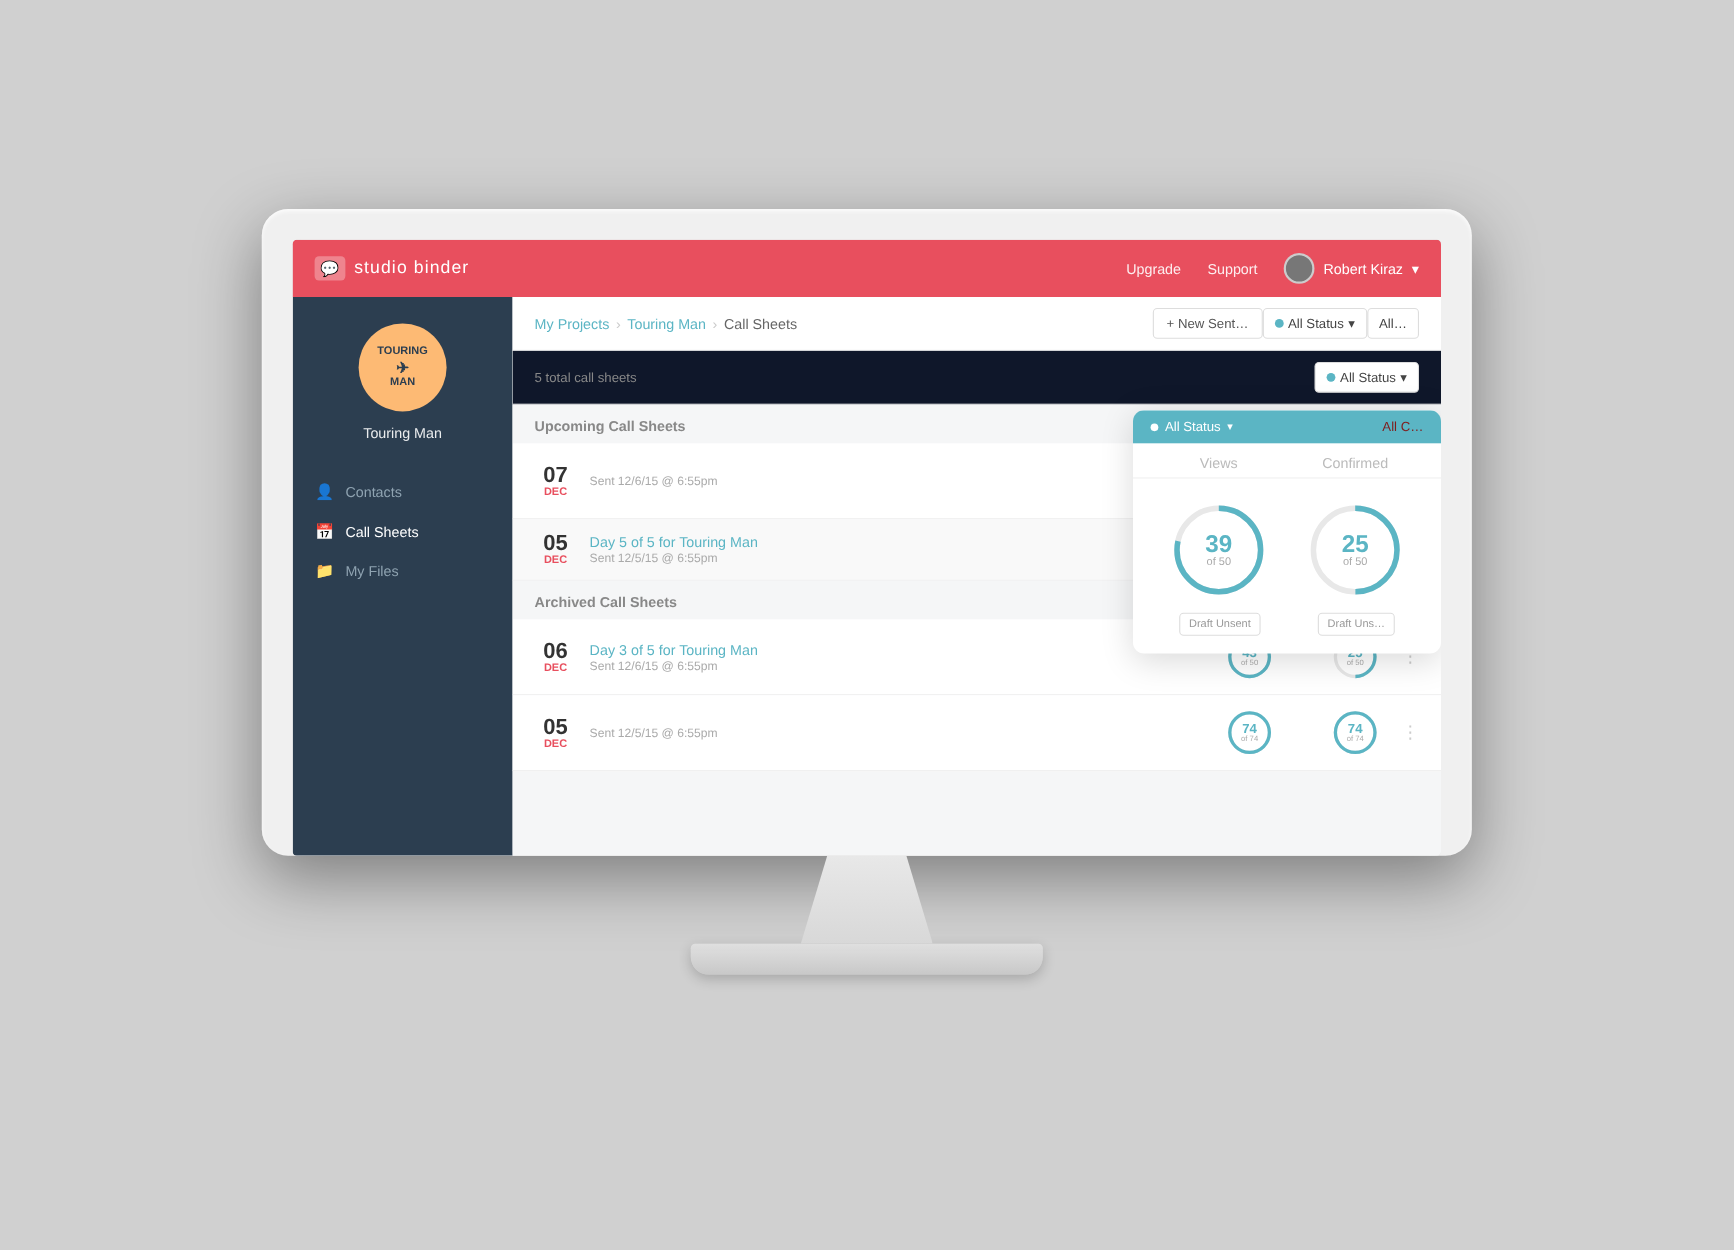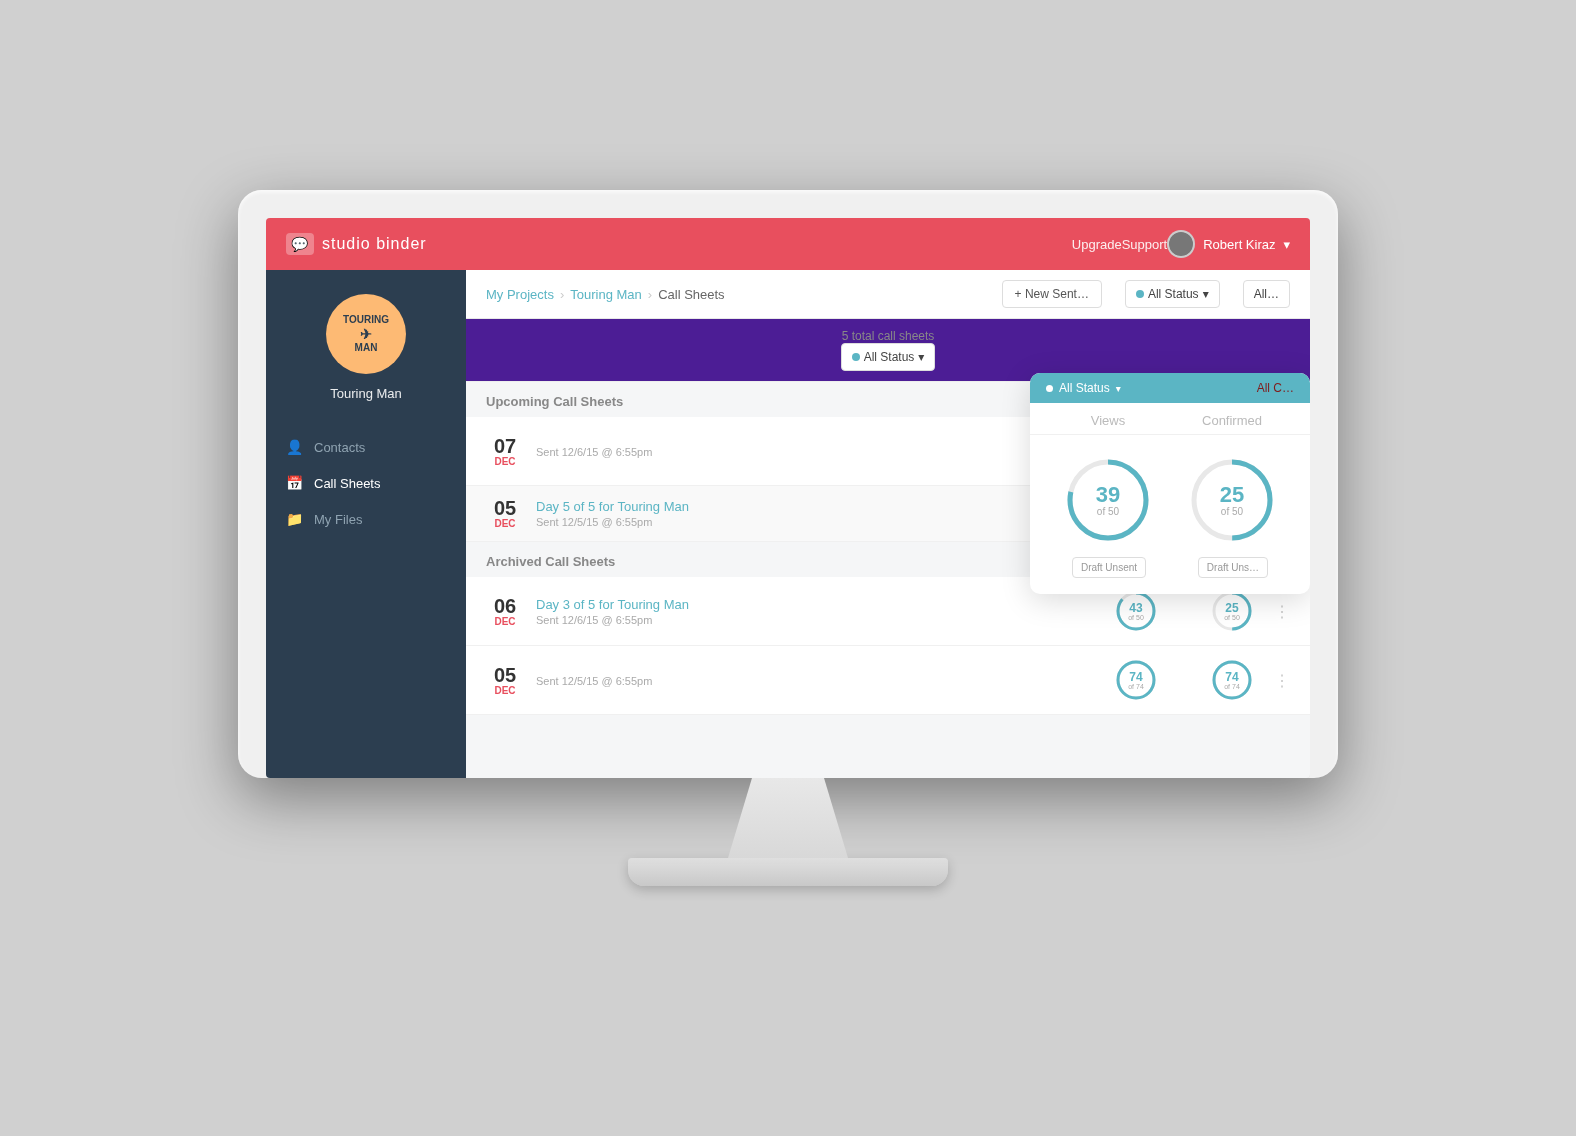--- a/index.html
+++ b/index.html
@@ -95,20 +95,21 @@
       font-size: 16px;
       font-weight: 300;
       letter-spacing: 1px;
     }
 
     .nav-spacer { flex: 1; }
 
     .nav-links {
       display: flex;
       align-items: center;
+      gap: 24px;
       color: #fff;
       font-size: 13px;
     }
 
     .nav-link {
       color: #fff;
       cursor: pointer;
       opacity: 0.9;
     }
 
@@ -214,21 +215,21 @@
       position: relative;
     }
 
     
     .content-toolbar {
       background: #fff;
       border-bottom: 1px solid #e8e8e8;
       padding: 10px 20px;
       display: flex;
       align-items: center;
-      gap: 23px;
+      gap: 0;
     }
 
     .breadcrumb {
       display: flex;
       align-items: center;
       gap: 6px;
       font-size: 13px;
       color: #5bb5c4;
       flex: 1;
     }
@@ -271,26 +272,25 @@
       width: 8px;
       height: 8px;
       border-radius: 50%;
       background: #5bb5c4;
     }
 
     .list-header {
       padding: 10px 20px;
       font-size: 12px;
       color: #888;
-      background: #4c1d95;
+      background: #0f172a;
       border-bottom: 1px solid #eee;
       display: flex;
       align-items: center;
       justify-content: space-between;
-      flex-direction: column;
     }
 
     .list-filters {
       display: flex;
       align-items: center;
       gap: 8px;
     }
 
     .section-header {
       padding: 12px 20px 8px;

